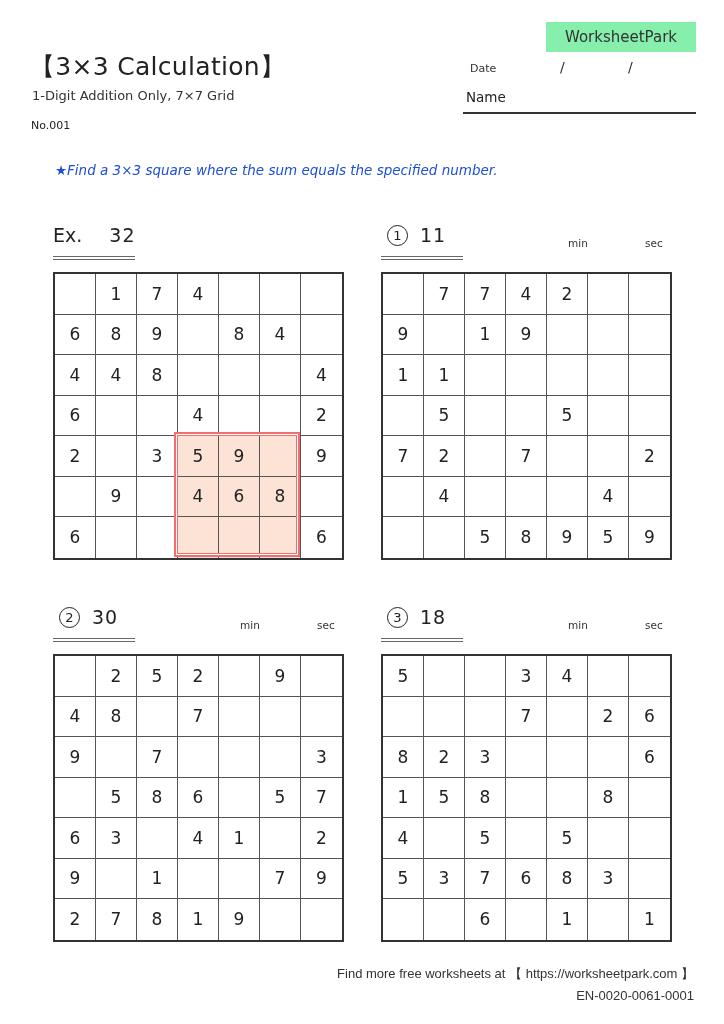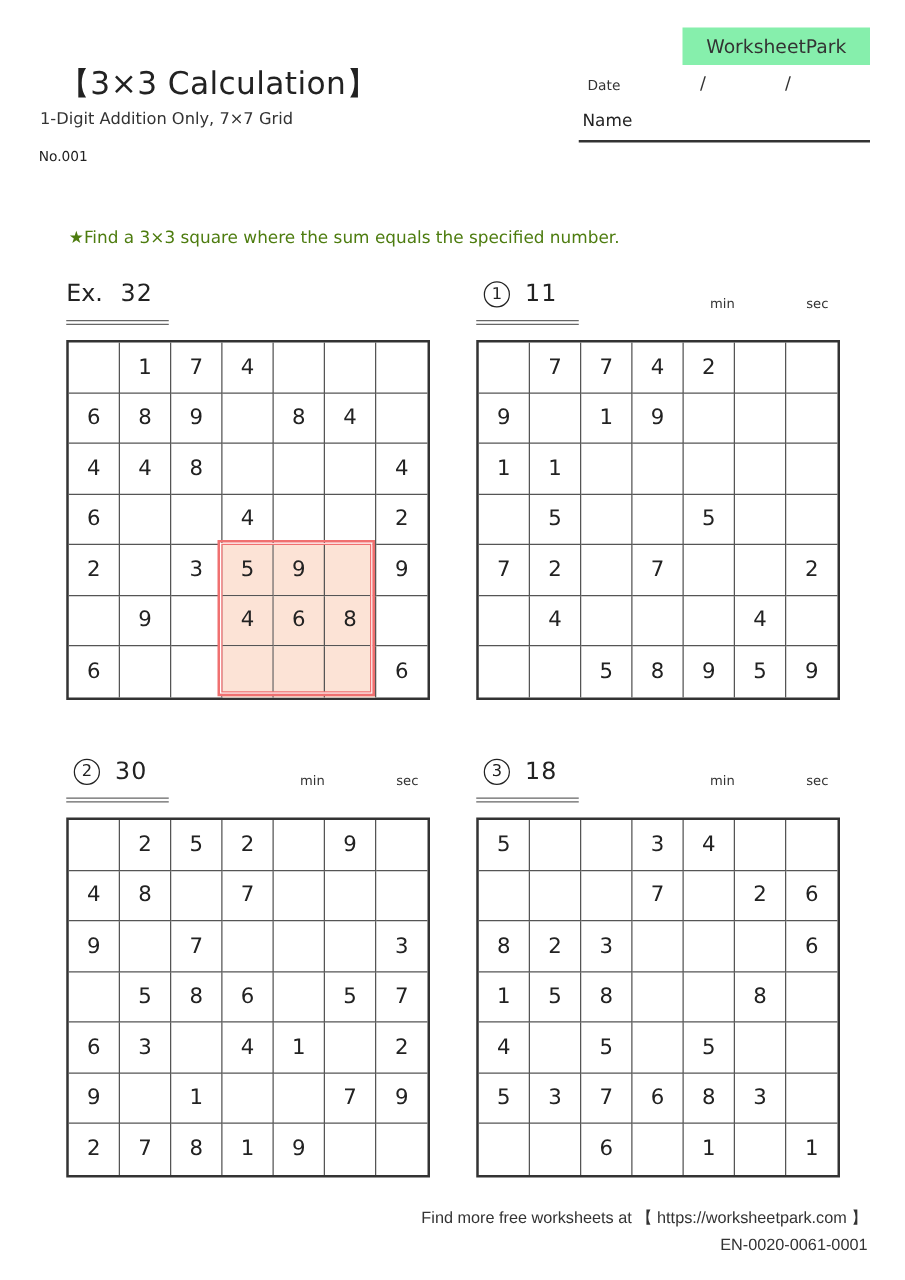--- a/index.html
+++ b/index.html
@@ -1,29 +1,29 @@
 <!DOCTYPE html>
 <html><head>
 <meta charset="utf-8">
 <style>
   html, body { margin:0; padding:0; background:#ffffff; }
   body { width:724px; height:1024px; position:relative; overflow:hidden;
          font-family:"DejaVu Sans", "Liberation Sans", sans-serif; color:#222; }
   .abs { position:absolute; }
   .brand { left:546px; top:22px; width:150px; height:30px; background:#86efac;
            font-size:15px; line-height:30px; text-align:center; color:#333; }
-  .title { left:30px; top:50px; font-size:25px; color:#222; white-space:nowrap; letter-spacing:0.3px;margin-left:17px; }
+  .title { left:30px; top:50px; font-size:25px; color:#222; white-space:nowrap; letter-spacing:0.3px; }
   .subtitle { left:32px; top:88px; font-size:13px; color:#333; white-space:nowrap; }
   .number { left:31px; top:119px; font-size:11px; color:#222; }
   .date-label { left:470px; top:62px; font-size:11px; color:#333; }
   .date-slash1 { left:560px; top:59px; font-size:14px; color:#333; }
   .date-slash2 { left:628px; top:59px; font-size:14px; color:#333; }
   .name-label { left:466px; top:89px; font-size:13.5px; color:#222; }
   .name-line { left:463px; top:112px; width:233px; height:2px; background:#333; }
-  .instruction { left:55px; top:182px; font-size:13.5px; color:#4d7c0f; white-space:nowrap; }
+  .instruction { left:55px; top:162px; font-size:13.5px; color:#1d4ed8; white-space:nowrap;font-style:italic; }
 
   .puzzle { position:absolute; width:290px; }
   .ptitle { position:absolute; left:0; top:0; height:30px; font-size:19px; color:#222;
             white-space:nowrap; }
   .ptitle .circ { display:inline-block; width:19px; height:19px; border:1.3px solid #222;
                   border-radius:50%; font-size:13px; line-height:19px; text-align:center;
                   vertical-align:2px; margin-right:12px; margin-left:6px; }
   .ptitle .target { letter-spacing:1px; }
   .pline { position:absolute; left:0; top:32px; height:2px;
            border-top:1.5px solid #666; border-bottom:1.5px solid #666; }
@@ -50,21 +50,21 @@
 <div class="abs date-label">Date</div>
 <div class="abs date-slash1">/</div>
 <div class="abs date-slash2">/</div>
 <div class="abs name-label">Name</div>
 <div class="abs name-line"></div>
 <div class="abs instruction">★Find a 3×3 square where the sum equals the specified number.</div>
 
 <div class="puzzle" style="left:53px; top:224px;">
   <div class="ptitle">
     <span>Ex.</span>
-    <span class="target" style="margin-left:8px;">32</span>
+    <span class="target" style="margin-left:21px;">32</span>
   </div>
   <div class="pline" style="width:82px;"></div>
   <div class="grid">
       <div class="cell"></div>
       <div class="cell">1</div>
       <div class="cell">7</div>
       <div class="cell">4</div>
       <div class="cell"></div>
       <div class="cell"></div>
       <div class="cell cR"></div>

